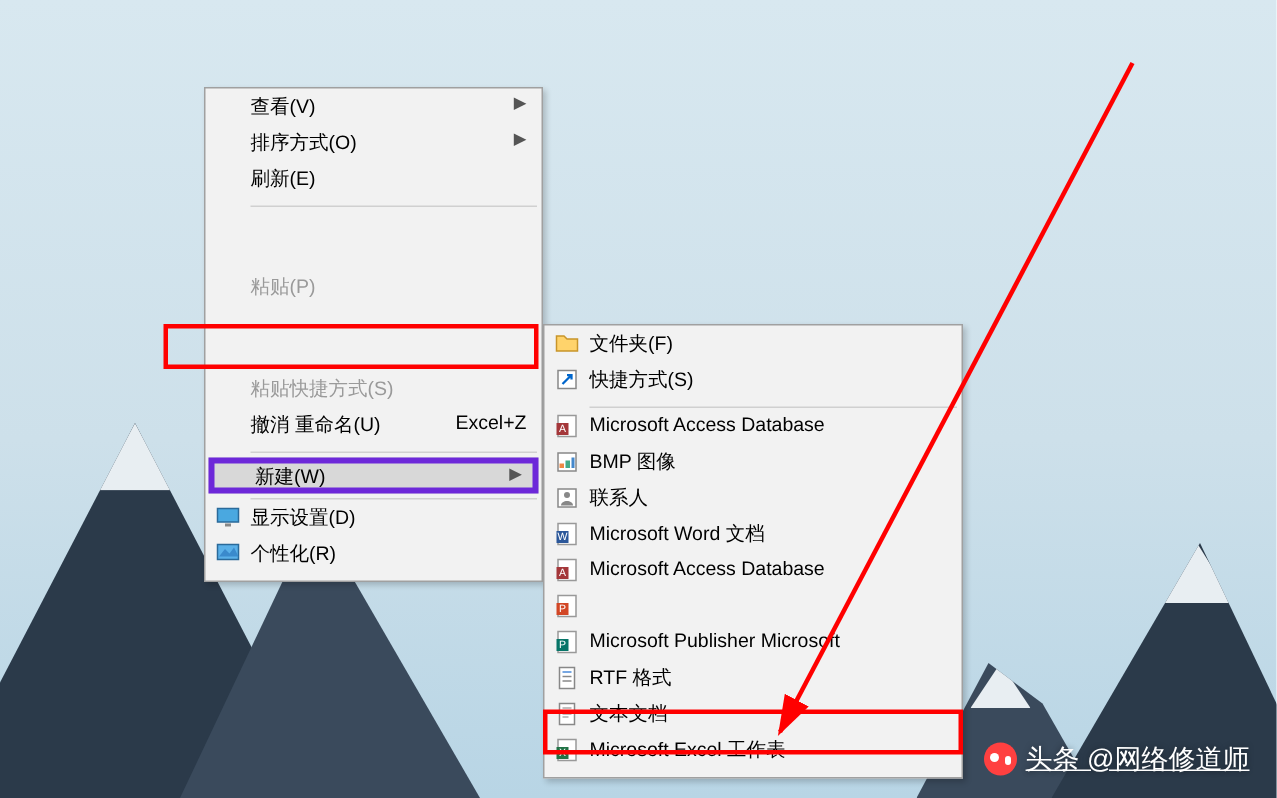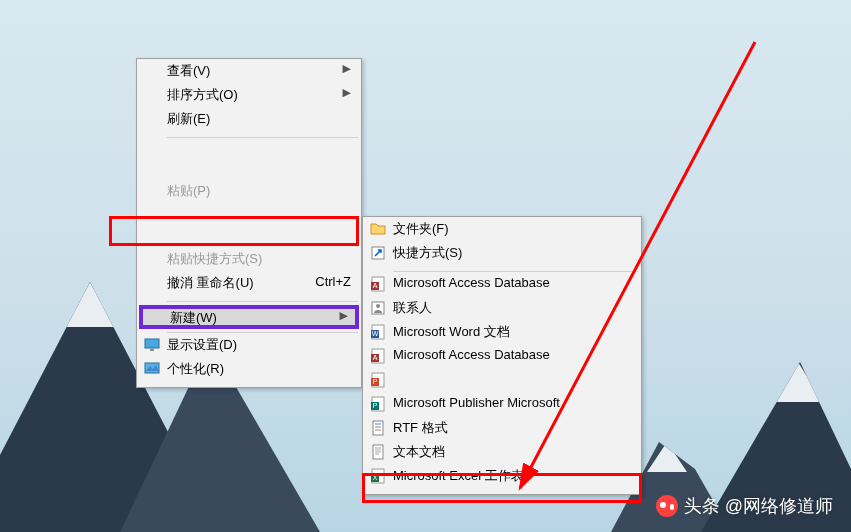--- a/index.html
+++ b/index.html
@@ -35,21 +35,21 @@
     .menu-item.hover { background: #d8d8d8; border: 4px solid #6d28d9; padding: 0 7px 0 27px; height: 24px; }
     .menu-item .shortcut { margin-left: auto; color: #000; }
     .menu-item .arrow { margin-left: auto; font-size: 11px; color: #555; }
     .sep { height: 1px; background: #d0d0d0; margin: 3px 1px 3px 28px; }
     .ico { position: absolute; left: 4px; width: 18px; height: 18px; display:flex; align-items:center; justify-content:center; }
     .ico svg { width: 16px; height: 16px; }
     .hl { position: absolute; border: 3px solid #ff0000; pointer-events: none; }
     .hl1 { left: 109px; top: 216px; width: 250px; height: 30px; }
     .hl2 { left: 362px; top: 473px; width: 280px; height: 30px; }
     .arrow-line { position: absolute; left: 0; top: 0; pointer-events: none; }
-    .watermark { position: absolute; right: 18px; bottom: 14px; color: #fff; font-size: 18px; font-weight: 500; display:flex; align-items:center; gap:6px; text-shadow: 0 0 4px rgba(0,0,0,0.4); }
+    .watermark { position: absolute; right: 18px; bottom: 14px; color: #fff; font-size: 18px; font-weight: 500; display:flex; align-items:center; gap:6px; text-shadow: 0 0 4px rgba(0,0,0,0.4); text-decoration: underline; }
     .watermark .logo { width:22px; height:22px; background:#ff4040; border-radius:50%; position:relative; }
     .watermark .logo::before { content:""; position:absolute; left:4px; top:7px; width:6px; height:6px; background:#fff; border-radius:50%; }
     .watermark .logo::after { content:""; position:absolute; right:4px; top:9px; width:4px; height:6px; background:#fff; border-radius:2px; }
   </style>
 </head>
 <body>
 
 <div class="mountain m1"></div>
 <div class="mountain m2"></div>
 <div class="mountain m3"></div>
@@ -69,21 +69,21 @@
     </div>
   <div class="sep"></div>
   <div class="menu-item disabled">
       <span>粘贴(P)</span>
     </div>
   <div class="menu-item disabled">
       <span>粘贴快捷方式(S)</span>
     </div>
   <div class="menu-item">
       <span>撤消 重命名(U)</span>
-      <span class="shortcut">Ctrl+Z</span>
+      <span class="shortcut">Excel+Z</span>
     </div>
   <div class="sep"></div>
   <div class="menu-item hover">
       <span>新建(W)</span>
       <span class="arrow">▶</span>
     </div>
   <div class="sep"></div>
   <div class="menu-item">
     <span class="ico">
         <svg viewBox="0 0 16 16">
@@ -125,20 +125,31 @@
   <div class="sep"></div>
   <div class="menu-item">
       <span class="ico">
         <svg viewBox="0 0 16 16">
           <rect x="2" y="1" width="12" height="14" fill="#fff" stroke="#999"></rect>
           <rect x="1" y="6" width="8" height="8" fill="#a4373a"></rect>
           <text x="5" y="12" fill="#fff" font-size="7" text-anchor="middle">A</text>
         </svg>
       </span>
       <span>Microsoft Access Database</span>
+    </div>
+  <div class="menu-item">
+      <span class="ico">
+        <svg viewBox="0 0 16 16">
+          <rect x="2" y="2" width="12" height="12" fill="#fff" stroke="#888"></rect>
+          <rect x="3" y="9" width="3" height="3" fill="#e84"></rect>
+          <rect x="7" y="7" width="3" height="5" fill="#4a8"></rect>
+          <rect x="11" y="5" width="2" height="7" fill="#48c"></rect>
+        </svg>
+      </span>
+      <span>BMP 图像</span>
     </div>
   <div class="menu-item">
       <span class="ico">
         <svg viewBox="0 0 16 16">
           <rect x="2" y="2" width="12" height="12" fill="#fff" stroke="#888"></rect>
           <circle cx="8" cy="6" r="2" fill="#888"></circle>
           <path d="M4 13c0-2 2-3 4-3s4 1 4 3" fill="#888"></path>
         </svg>
       </span>
       <span>联系人</span>

